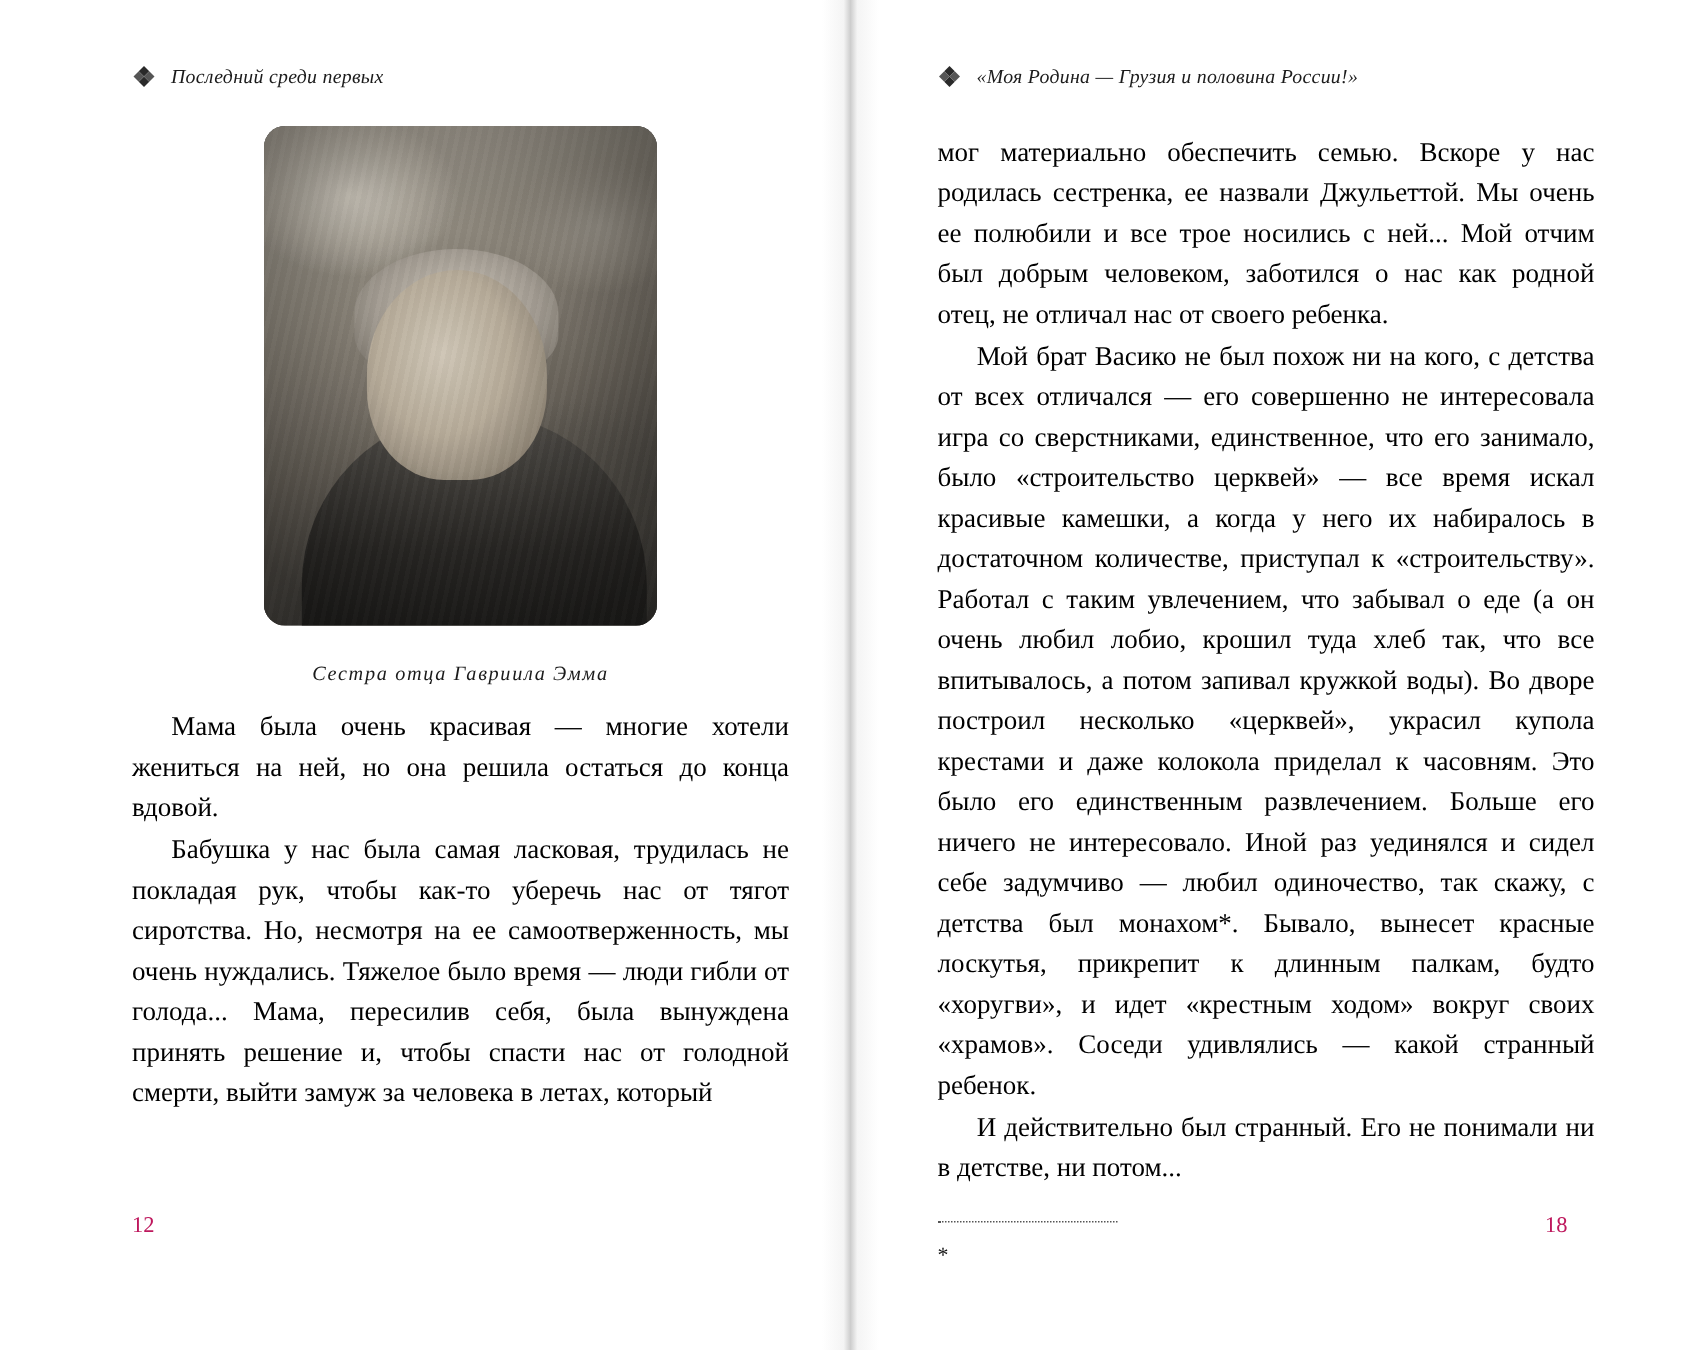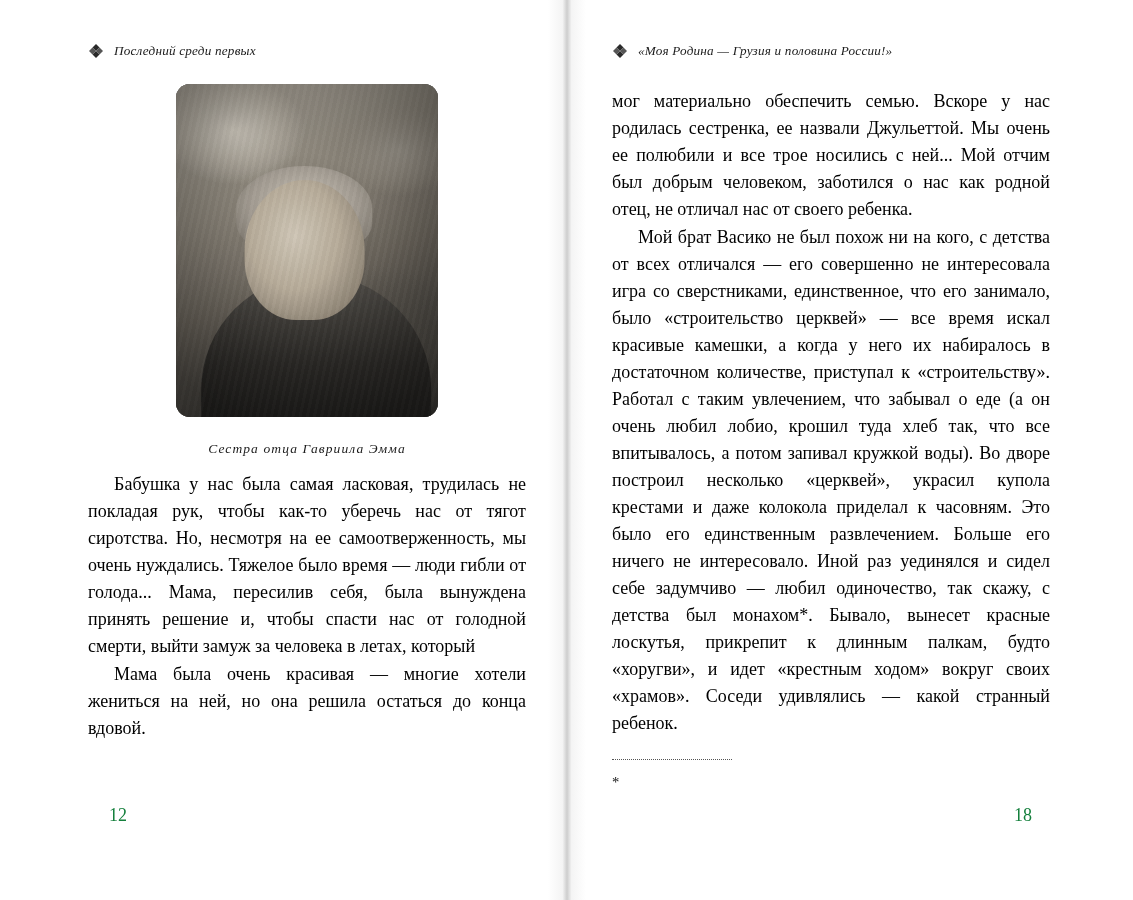--- a/index.html
+++ b/index.html
@@ -29,21 +29,21 @@
       rgba(90,90,90,0.30) 50%,
       rgba(150,150,150,0.10) 62%,
       rgba(255,255,255,0) 100%);
   }
   .page {
     position: absolute;
     top: 0;
     height: 888px;
   }
   .page-left { left: 0; width: 566px; }
-  .page-right { left: 554px; width: 566px; font-family: Liberation Serif, serif; }
+  .page-right { left: 567px; width: 566px; font-family: Liberation Serif, serif; }
 
   .content-left {
     position: absolute;
     left: 88px;
     top: 40px;
     width: 438px;
   }
   .content-right {
     position: absolute;
     left: 58px;
@@ -166,23 +166,22 @@
     gap: 16px;
     font-size: 14.6px;
     line-height: 1.45;
     color: #111;
   }
   .footnote .mark { width: 8px; flex: 0 0 8px; }
 
   .folio {
     position: absolute;
     bottom: 62px;
-    font-size: 18px;
-    color: #15803d;
-    margin-left: 21px;
+    font-size: 15px;
+    color: #be185d;
   }
   .folio-left { left: 88px; }
   .folio-right { right: 88px; }
 </style>
 </head>
 <body>
 
 <div class="spread">
 
   <div class="gutter"></div>
@@ -208,22 +207,22 @@
           <div class="body"></div>
           <div class="hair"></div>
           <div class="head"></div>
           <div class="streaks"></div>
           <div class="shadow"></div>
         </div>
         <div class="photo-caption">Сестра отца Гавриила Эмма</div>
       </div>
 
       <div class="body-text">
+        <p>Мама была очень красивая — многие хотели жениться на ней, но она решила остаться до конца вдовой.</p>
         <p>Бабушка у нас была самая ласковая, трудилась не покладая рук, чтобы как-то уберечь нас от тягот сиротства. Но, несмотря на ее самоотверженность, мы очень нуждались. Тяжелое было время — люди гибли от голода... Мама, пересилив себя, была вынуждена принять решение и, чтобы спасти нас от голодной смерти, выйти замуж за человека в летах, который</p>
-        <p>Мама была очень красивая — многие хотели жениться на ней, но она решила остаться до конца вдовой.</p>
       </div>
 
     </div>
     <div class="folio folio-left">12</div>
   </div>
 
   <div class="page page-right">
     <div class="content-right">
 
       <div class="runhead">
@@ -234,20 +233,21 @@
             <path d="M1 8 L4.5 4.5 L8 8 L4.5 11.5 Z" fill="#555"></path>
             <path d="M8 8 L11.5 4.5 L15 8 L11.5 11.5 Z" fill="#555"></path>
           </svg>
         </span>
         <span class="runhead-text">«Моя Родина — Грузия и половина России!»</span>
       </div>
 
       <div class="body-text right-body">
         <p class="noindent">мог материально обеспечить семью. Вскоре у нас родилась сестренка, ее назвали Джульеттой. Мы очень ее полюбили и все трое носились с ней... Мой отчим был добрым человеком, заботился о нас как родной отец, не отличал нас от своего ребенка.</p>
         <p>Мой брат Васико не был похож ни на кого, с детства от всех отличался — его совершенно не интересовала игра со сверстниками, единственное, что его занимало, было «строительство церквей» — все время искал красивые камешки, а когда у него их набиралось в достаточном количестве, приступал к «строительству». Работал с таким увлечением, что забывал о еде (а он очень любил лобио, крошил туда хлеб так, что все впитывалось, а потом запивал кружкой воды). Во дворе построил несколько «церквей», украсил купола крестами и даже колокола приделал к часовням. Это было его единственным развлечением. Больше его ничего не интересовало. Иной раз уединялся и сидел себе задумчиво — любил одиночество, так скажу, с детства был монахом*. Бывало, вынесет красные лоскутья, прикрепит к длинным палкам, будто «хоругви», и идет «крестным ходом» вокруг своих «храмов». Соседи удивлялись — какой странный ребенок.</p>
+        <p>И действительно был странный. Его не понимали ни в детстве, ни потом...</p>
       </div>
 
       <div class="footnote-sep"></div>
       <div class="footnote">
         <span class="mark">*</span>
       </div>
 
     </div>
     <div class="folio folio-right">18</div>
   </div>

